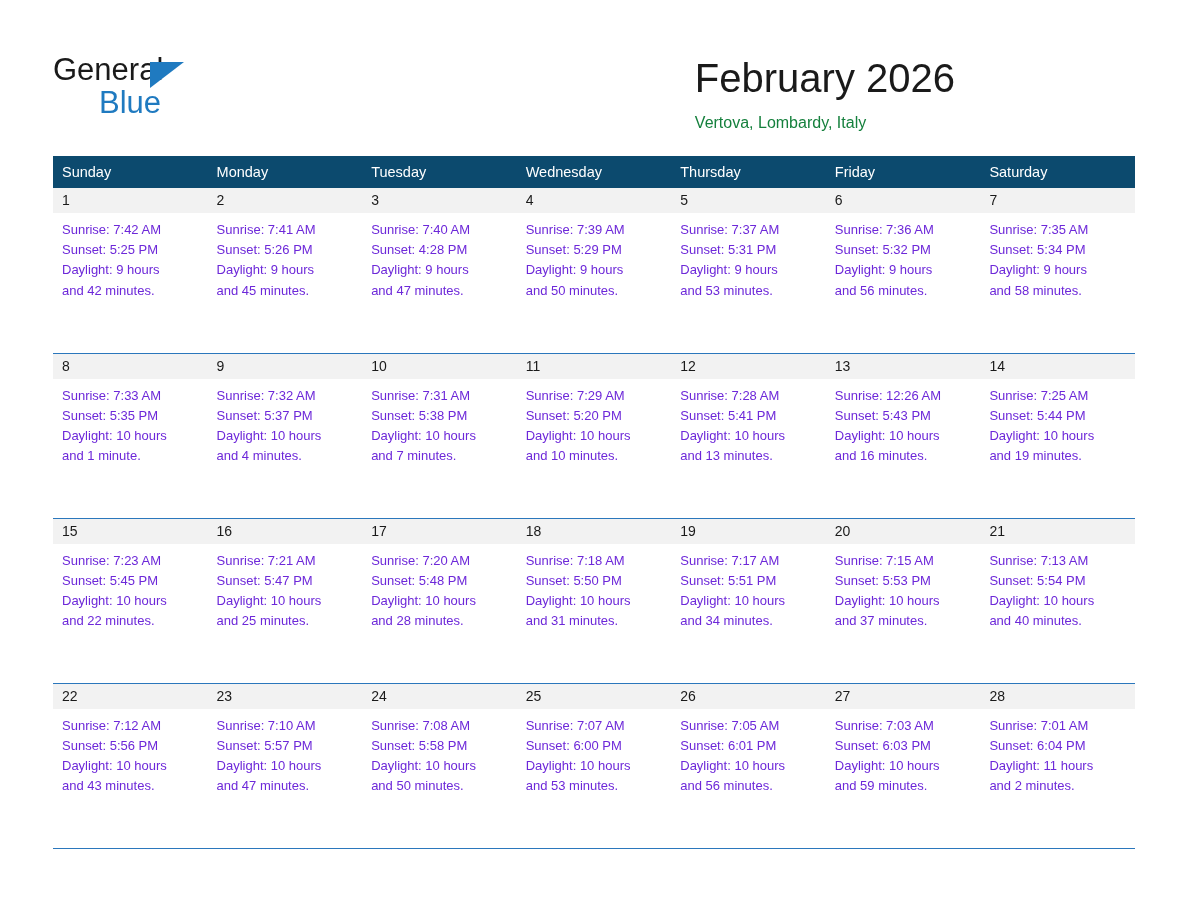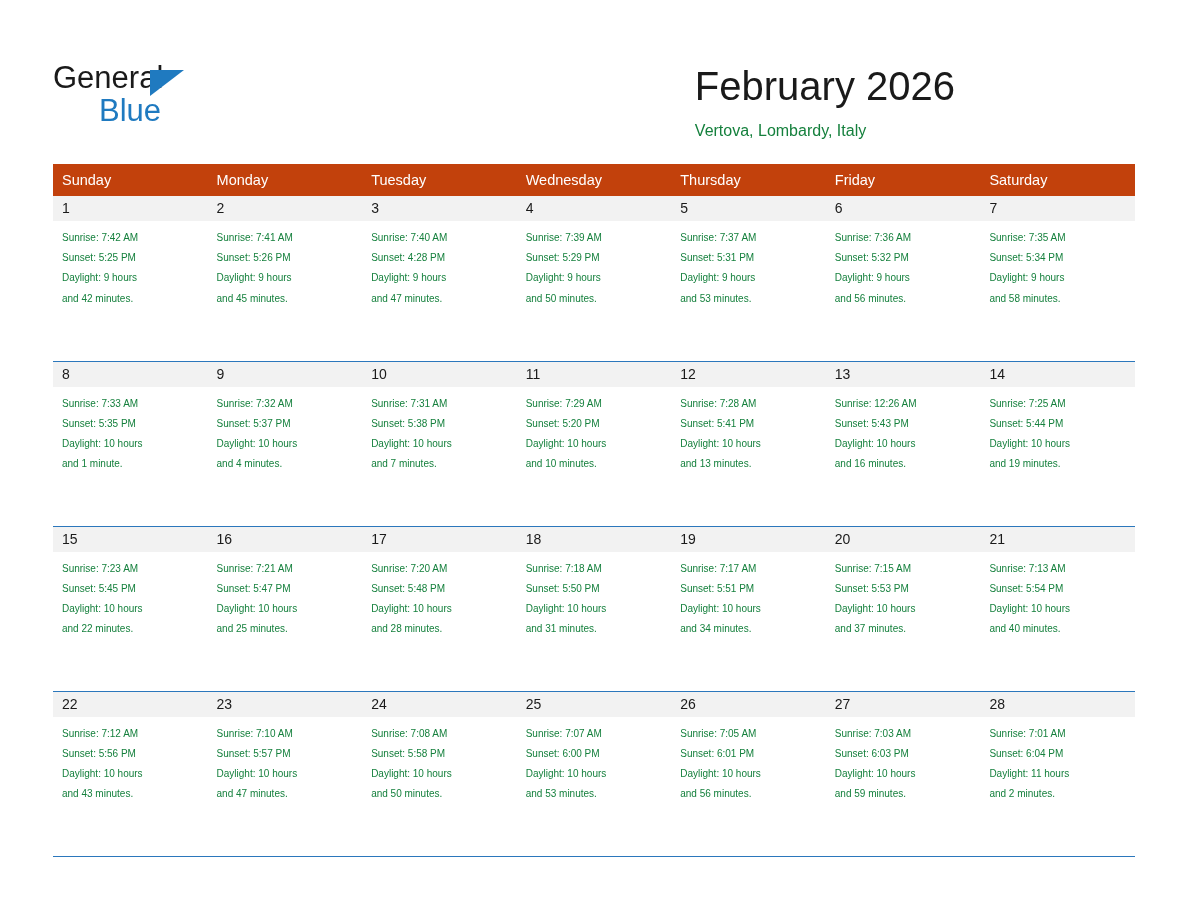--- a/index.html
+++ b/index.html
@@ -5,21 +5,21 @@
   * { box-sizing: border-box; }
   html, body {
     margin: 0; padding: 0;
     width: 1188px; height: 918px;
     background: #ffffff;
     font-family: "Liberation Sans", sans-serif;
   }
   .page {
     position: relative;
     width: 1008px; height: 918px;
-    padding: 16px 53px;
+    padding: 8px 53px;
   }
   
   .header {
     display: flex;
     align-items: flex-start;
     justify-content: space-between;
     padding-top: 46px;
   }
   .logo {
     position: relative;
@@ -64,21 +64,21 @@
     margin-top: 14px;
   }
   
   table.cal {
     width: 1082px;
     border-collapse: collapse;
     margin-top: 24px;
     table-layout: fixed;
   }
   table.cal th {
-    background: #c2410c;
+    background: #0c4a6e;
     color: #ffffff;
     font-size: 14.5px;
     font-weight: normal;
     text-align: left;
     padding: 8px 0 8px 9px;
     height: 31px;
   }
   table.cal td {
     vertical-align: top;
     padding: 0;
@@ -88,22 +88,22 @@
   }
   .daynum {
     background: #f2f2f2;
     font-size: 14px;
     color: #1a1a1a;
     padding: 5px 0 6px 9px;
     line-height: 1;
   }
   .info {
     padding: 7px 0 0 9px;
-    font-size: 10px;
-    color: #15803d;
+    font-size: 13px;
+    color: #6d28d9;
     line-height: 20.2px;
   }
   .info div { white-space: nowrap; }
 </style>
 </head>
 <body>
 
 <div class="page">
 
   <div class="header">

